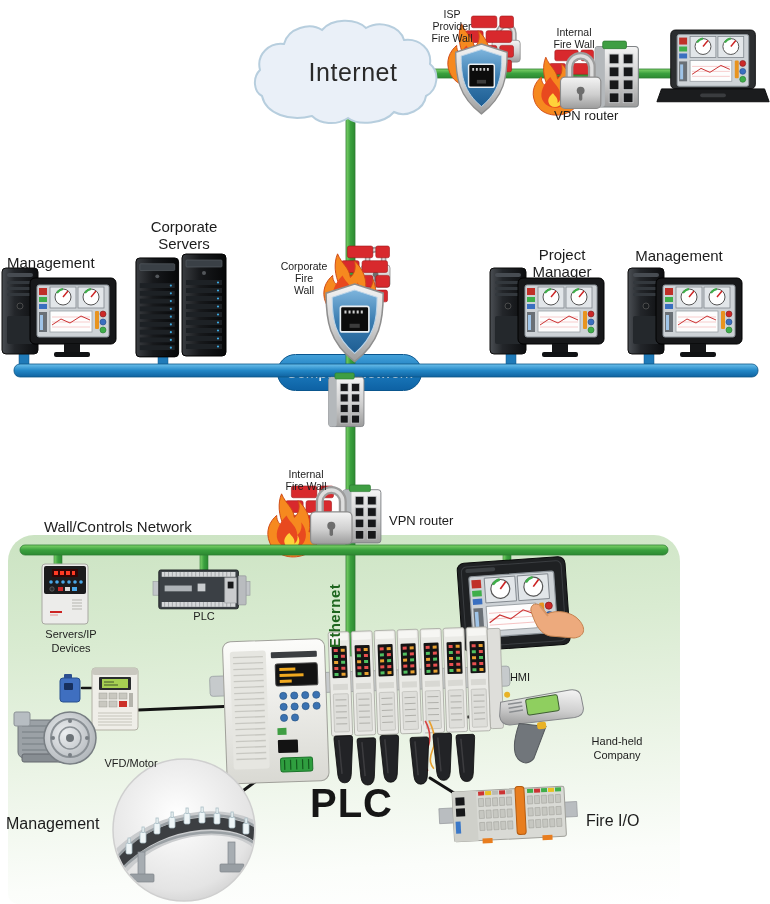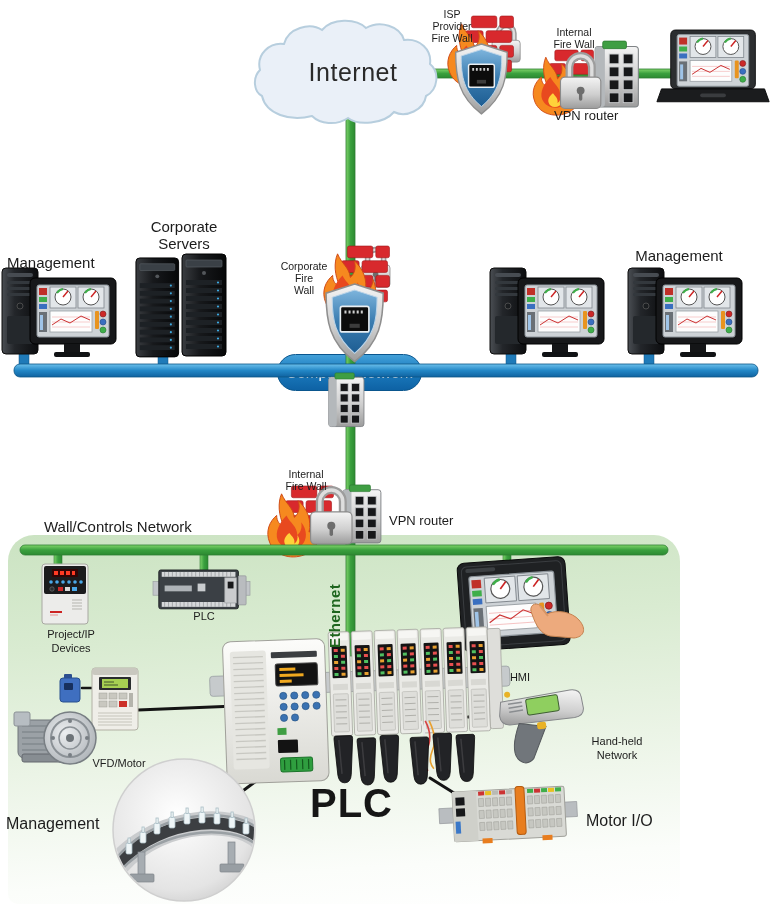--- a/index.html
+++ b/index.html
@@ -625,31 +625,33 @@
   <div class="lbl s10 c" style="left:532px;top:26px;width:84px">Internal
 Fire Wall</div>
   <div class="lbl s17" style="left:554px;top:109px">VPN router</div>
 
   <div class="lbl s15" style="left:7px;top:255px">Management</div>
   <div class="lbl s15 c" style="left:124px;top:219px;width:120px">Corporate
 Servers</div>
   <div class="lbl s10 c" style="left:268px;top:260px;width:72px">Corporate
 Fire
 Wall</div>
+  <div class="lbl s15 c" style="left:512px;top:247px;width:100px">Project
+Manager</div>
   <div class="lbl s15 c" style="left:624px;top:248px;width:110px">Management</div>
 
   <div class="lbl s10 c" style="left:264px;top:468px;width:84px">Internal
 Fire Wall</div>
   <div class="lbl s17" style="left:389px;top:514px">VPN router</div>
 
   <div class="lbl s15" style="left:44px;top:519px">Wall/Controls Network</div>
-  <div class="lbl s11 c" style="left:24px;top:628px;width:94px">Project/IP
+  <div class="lbl s11 c" style="left:24px;top:628px;width:94px">Servers/IP
 Devices</div>
   <div class="lbl s11 c" style="left:176px;top:610px;width:56px">PLC</div>
   <div class="lbl vert" style="left:326px;top:566px;height:82px">Ethernet</div>
   <div class="lbl s11 c" style="left:494px;top:671px;width:52px">HMI</div>
-  <div class="lbl s11 c" style="left:72px;top:757px;width:94px">VFD/Motor</div>
+  <div class="lbl s11 c" style="left:84px;top:757px;width:94px">VFD/Motor</div>
   <div class="lbl plcbig" style="left:310px;top:780px">PLC</div>
   <div class="lbl s11 c" style="left:570px;top:735px;width:94px">Hand-held
-Network</div>
+Company</div>
   <div class="lbl s16" style="left:6px;top:815px">Management</div>
-  <div class="lbl s16" style="left:586px;top:812px">Motor I/O</div>
+  <div class="lbl s16" style="left:586px;top:812px">Fire I/O</div>
 </div>
 
 </body></html>

